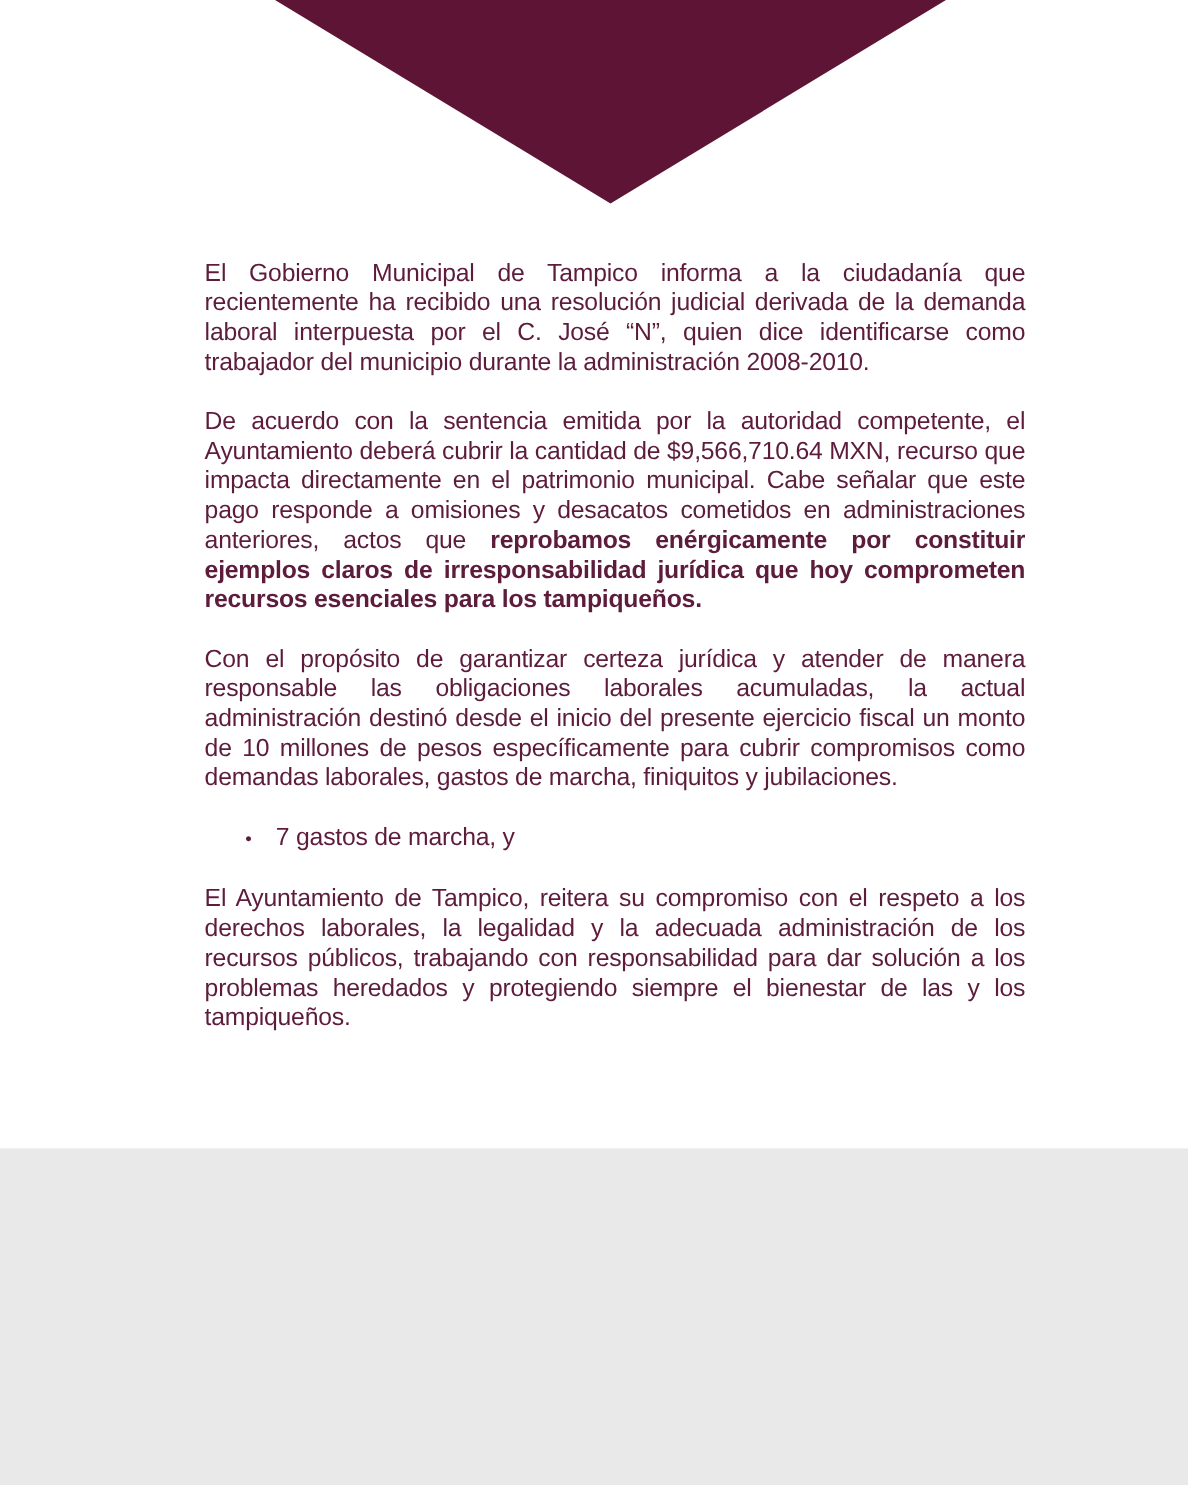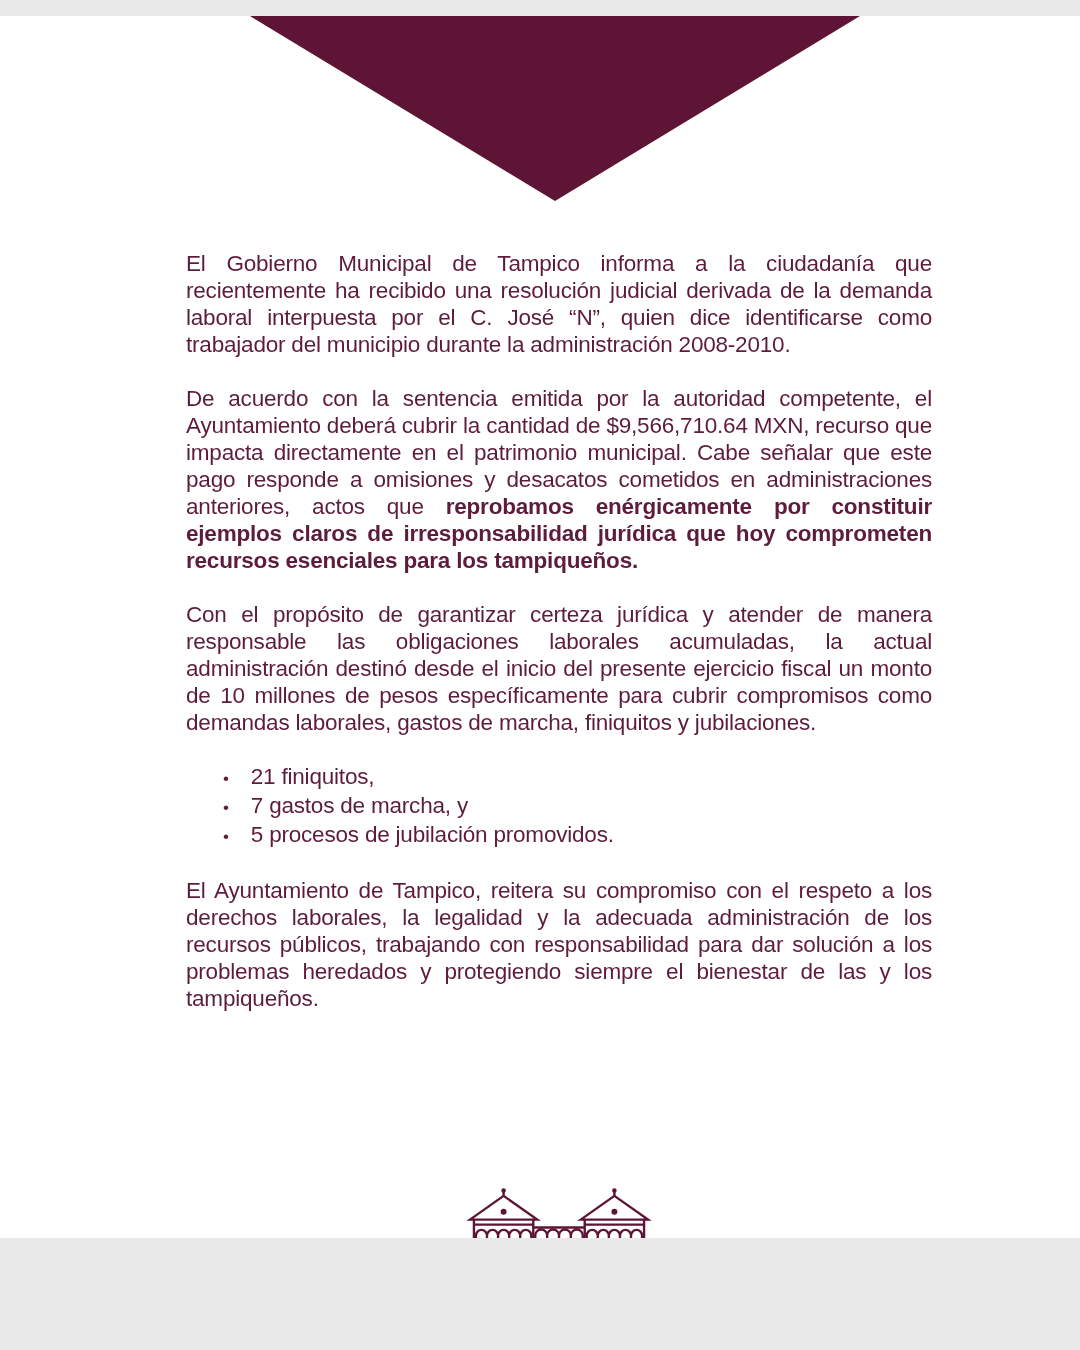--- a/index.html
+++ b/index.html
@@ -3,22 +3,22 @@
 <meta charset="utf-8">
 <style>
   html, body { margin: 0; padding: 0; }
   body {
     background: #e9e9e9;
     font-family: "Liberation Sans", sans-serif;
   }
   .page {
     position: relative;
     width: 1080px;
-    height: 1222px;
-    margin: 16px auto;
+    height: 1044px;
+    margin: 0 auto;
     background: var(--color-background, #ffffff);
     overflow: hidden;
   }
   .triangle-svg {
     position: absolute;
     top: 0;
     left: 0;
     display: block;
   }
   .triangle-svg polygon {
@@ -83,23 +83,21 @@
   <main class="content">
 
     <p class="para">El Gobierno Municipal de Tampico informa a la ciudadanía que recientemente ha recibido una resolución judicial derivada de la demanda laboral interpuesta por el C. José “N”, quien dice identificarse como trabajador del municipio durante la administración 2008-2010.</p>
 
     <p class="para"><span>De acuerdo con la sentencia emitida por la autoridad competente, el Ayuntamiento deberá cubrir la cantidad de $9,566,710.64 MXN, recurso que impacta directamente en el patrimonio municipal. Cabe señalar que este pago responde a omisiones y desacatos cometidos en administraciones anteriores, actos que </span><strong>reprobamos enérgicamente por constituir ejemplos claros de irresponsabilidad jurídica que hoy comprometen recursos esenciales para los tampiqueños.</strong></p>
 
     <p class="para">Con el propósito de garantizar certeza jurídica y atender de manera responsable las obligaciones laborales acumuladas, la actual administración destinó desde el inicio del presente ejercicio fiscal un monto de 10 millones de pesos específicamente para cubrir compromisos como demandas laborales, gastos de marcha, finiquitos y jubilaciones.</p>
 
 
     <div class="bullet-list">
-      <p class="bullet"><span class="dot">•</span><span>21 finiquitos,</span></p>
       <p class="bullet"><span class="dot">•</span><span>7 gastos de marcha, y</span></p>
-      <p class="bullet"><span class="dot">•</span><span>5 procesos de jubilación promovidos.</span></p>
     </div>
 
     <p class="para">El Ayuntamiento de Tampico, reitera su compromiso con el respeto a los derechos laborales, la legalidad y la adecuada administración de los recursos públicos, trabajando con responsabilidad para dar solución a los problemas heredados y protegiendo siempre el bienestar de las y los tampiqueños.</p>
 
   </main>
 
   <footer class="logo">
     <svg class="building-svg" width="198" height="91" viewBox="0 0 200 92" aria-hidden="true">
 
       <path d="M10 33 L44 9 L78 33 Z"></path>

